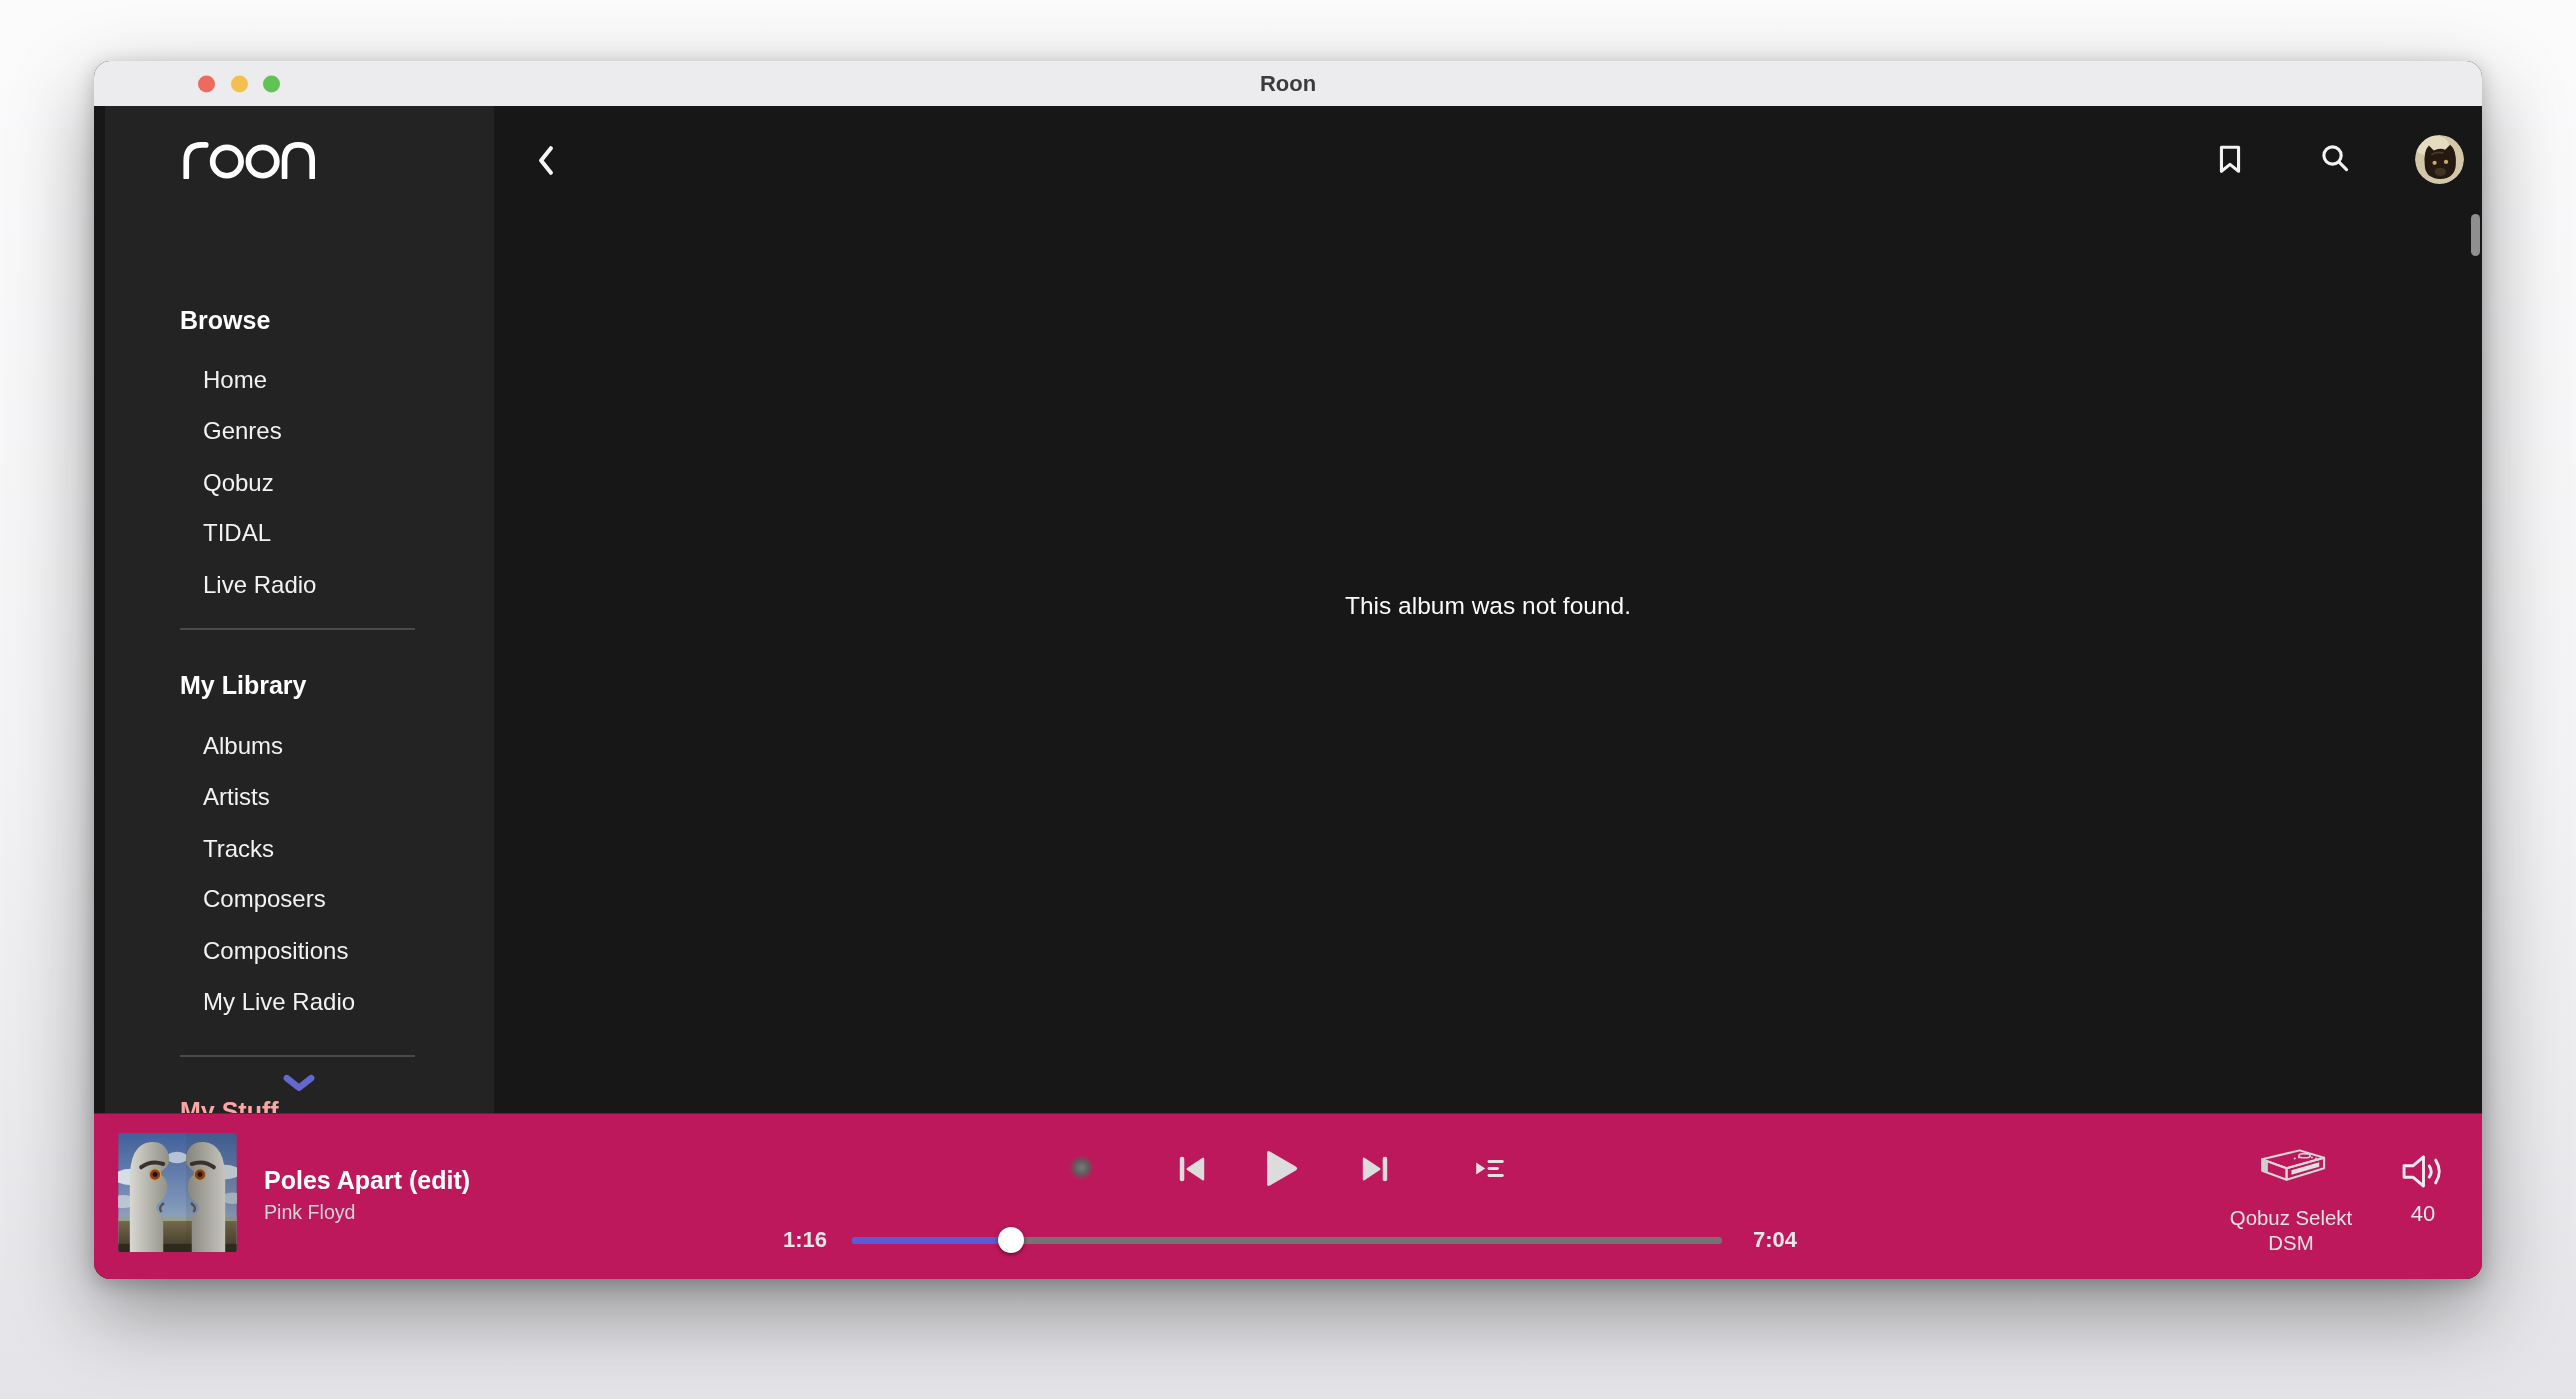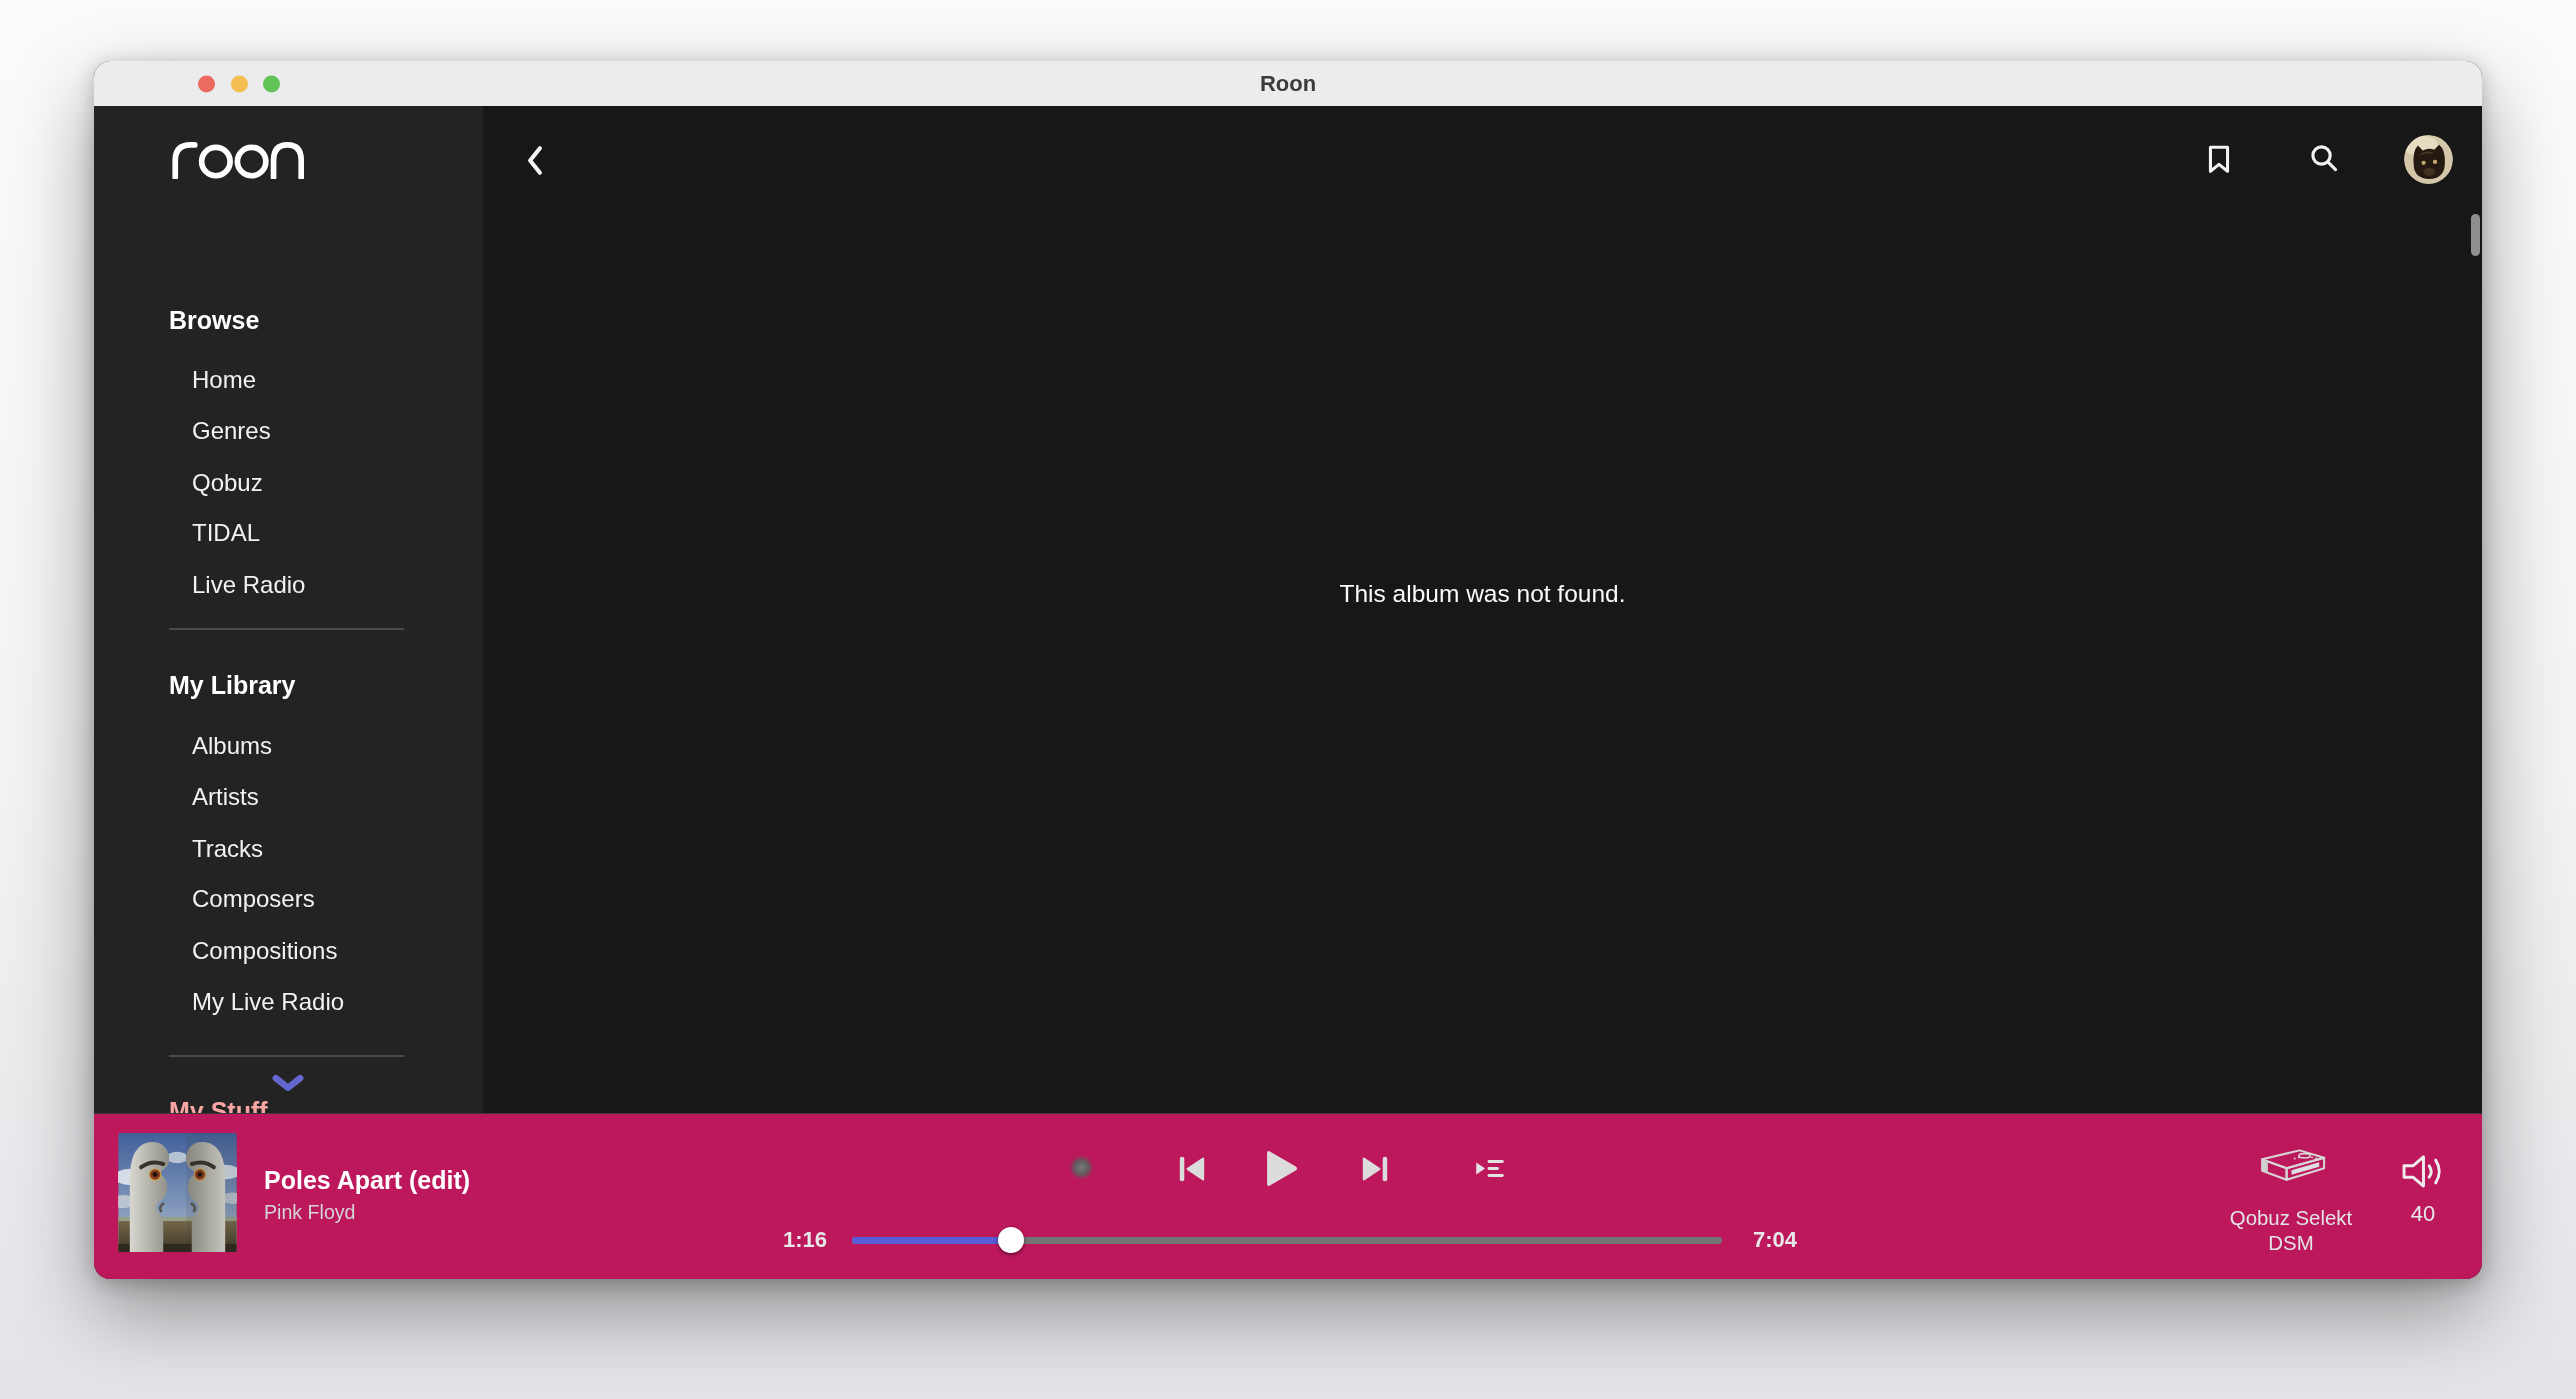--- a/index.html
+++ b/index.html
@@ -14,37 +14,37 @@
     border-radius:16.3px;overflow:hidden;display:flex;flex-direction:column;
     box-shadow:0 33px 82px rgba(0,0,0,.38),0 4.9px 19.6px rgba(0,0,0,.22);
     background:#171717;
   }
   
   .titlebar{flex:0 0 45px;background:#ECEBEE;position:relative;display:flex;align-items:center;justify-content:center;}
   .traffic{position:absolute;left:104px;top:50%;transform:translateY(-50%);display:flex;gap:15.5px;}
   .light{width:17px;height:17px;border-radius:50%;}
   .titlebar-title{font-size:22px;font-weight:700;color:#3b3b3d;}
   
-  .main{flex:1 1 auto;min-height:0;display:flex;}
+  .main{flex:1 1 auto;min-height:0;display:flex;padding-left:11px;}
   .sidebar{flex:0 0 389px;background:#232324;position:relative;overflow:hidden;}
   .content{flex:1;background:#171718;position:relative;overflow:hidden;}
   
   .logo{position:absolute;left:75px;top:34px;}
   .nav-header{position:absolute;left:75px;font-size:25px;font-weight:700;color:#ffffff;line-height:33px;}
   .nav-item{position:absolute;left:98px;font-size:24px;color:#f2f2f2;line-height:33px;cursor:pointer;white-space:nowrap;}
   .divider{position:absolute;left:75px;width:235px;height:1.6px;background:#4a4a4a;}
   .collapse-btn{position:absolute;left:177px;top:968px;cursor:pointer;}
   .nav-header.dim{color:#fca5a5;top:989px;}
   
   .back-btn{position:absolute;left:43px;top:38px;cursor:pointer;}
   .bookmark-btn{position:absolute;left:1725px;top:39px;cursor:pointer;}
   .search-btn{position:absolute;left:1827px;top:38px;cursor:pointer;}
   .avatar{position:absolute;left:1921px;top:29px;width:49px;height:49px;border-radius:50%;overflow:hidden;cursor:pointer;}
   .scroll-thumb{position:absolute;right:1.6px;top:108px;width:9.8px;height:42px;border-radius:4.9px;background:#8f8f8f;}
-  .not-found{position:absolute;top:474px;left:0;width:100%;text-align:center;font-size:24.5px;color:#fafafa;}
+  .not-found{position:absolute;top:486px;left:0;width:100%;text-align:center;font-size:24.5px;color:#fafafa;}
   
   .player{flex:0 0 165px;background:#be185d;border-top:0.8px solid #3a3a3a;position:relative;}
   .art{position:absolute;left:24px;top:19px;width:119px;height:119px;border-radius:2.5px;overflow:hidden;cursor:pointer;}
   .track-title{position:absolute;left:170px;top:51px;font-size:25px;font-weight:700;color:#ffffff;line-height:31px;cursor:pointer;}
   .track-artist{position:absolute;left:170px;top:86px;font-size:19.6px;color:#d6d6d6;line-height:24.5px;cursor:pointer;}
   .status-dot{position:absolute;left:976px;top:42px;width:23px;height:23px;border-radius:50%;
     background:radial-gradient(circle,#7d7d7d 0%,#5c5c5c 45%,rgba(40,40,40,0) 72%);filter:blur(1.6px);}
   .ctl{position:absolute;cursor:pointer;line-height:0;}
   .ctl-prev{left:1085px;top:42px;}
   .ctl-play{left:1169px;top:34px;}

